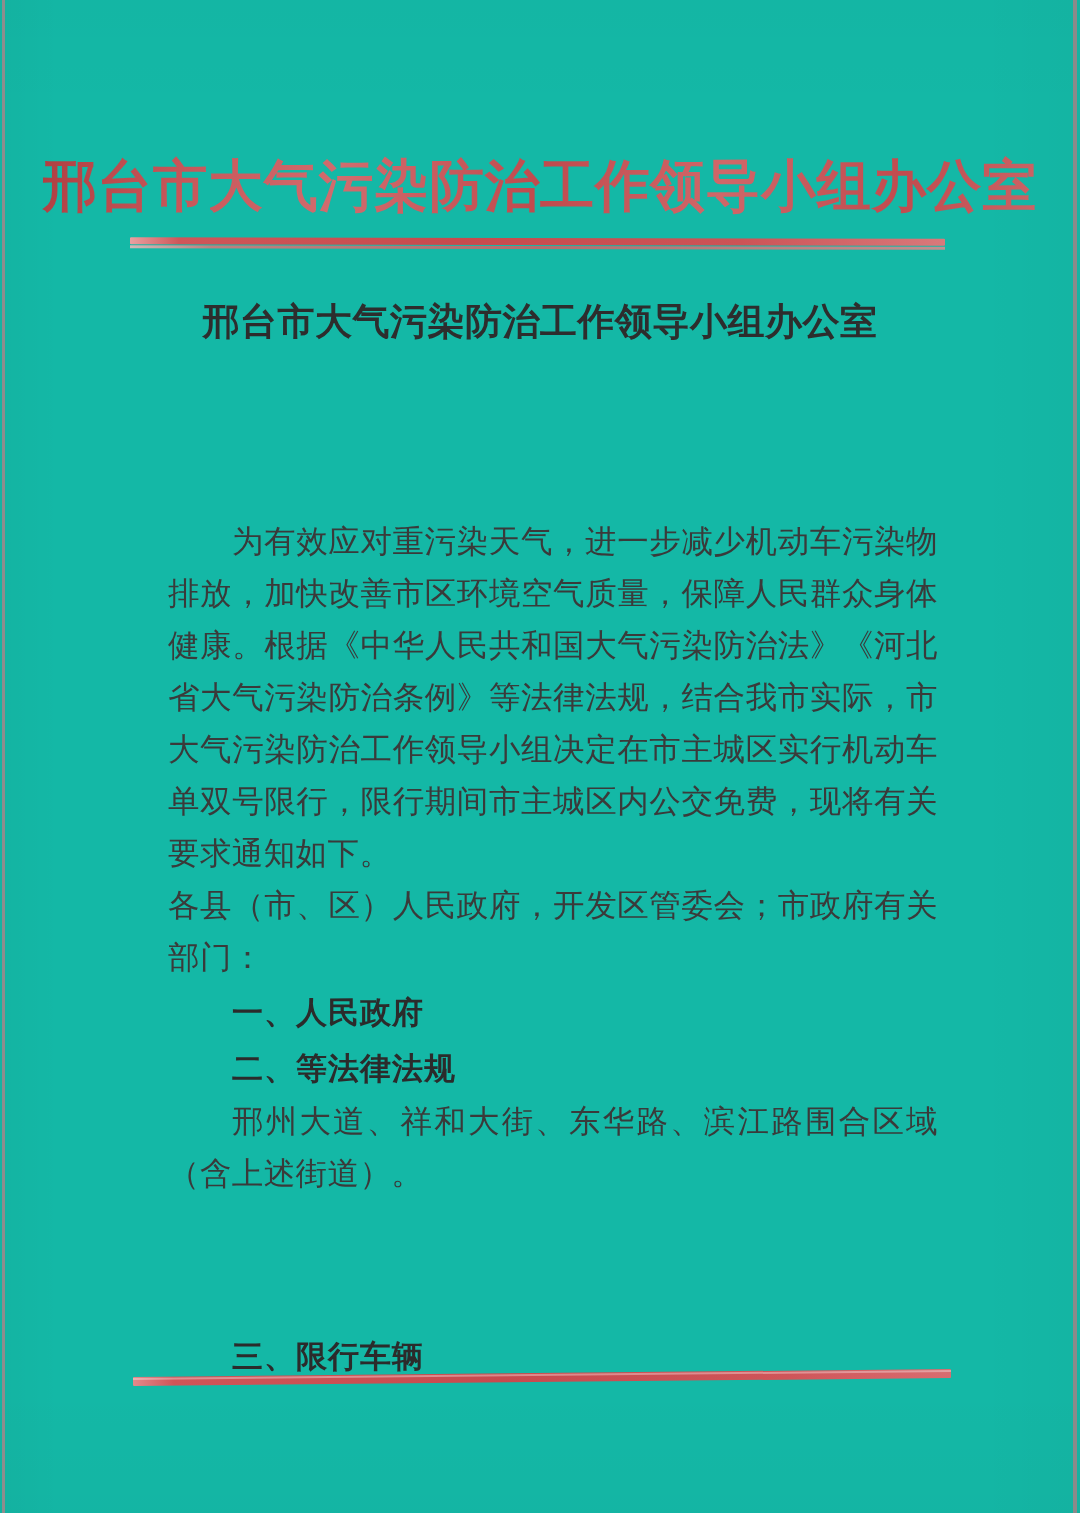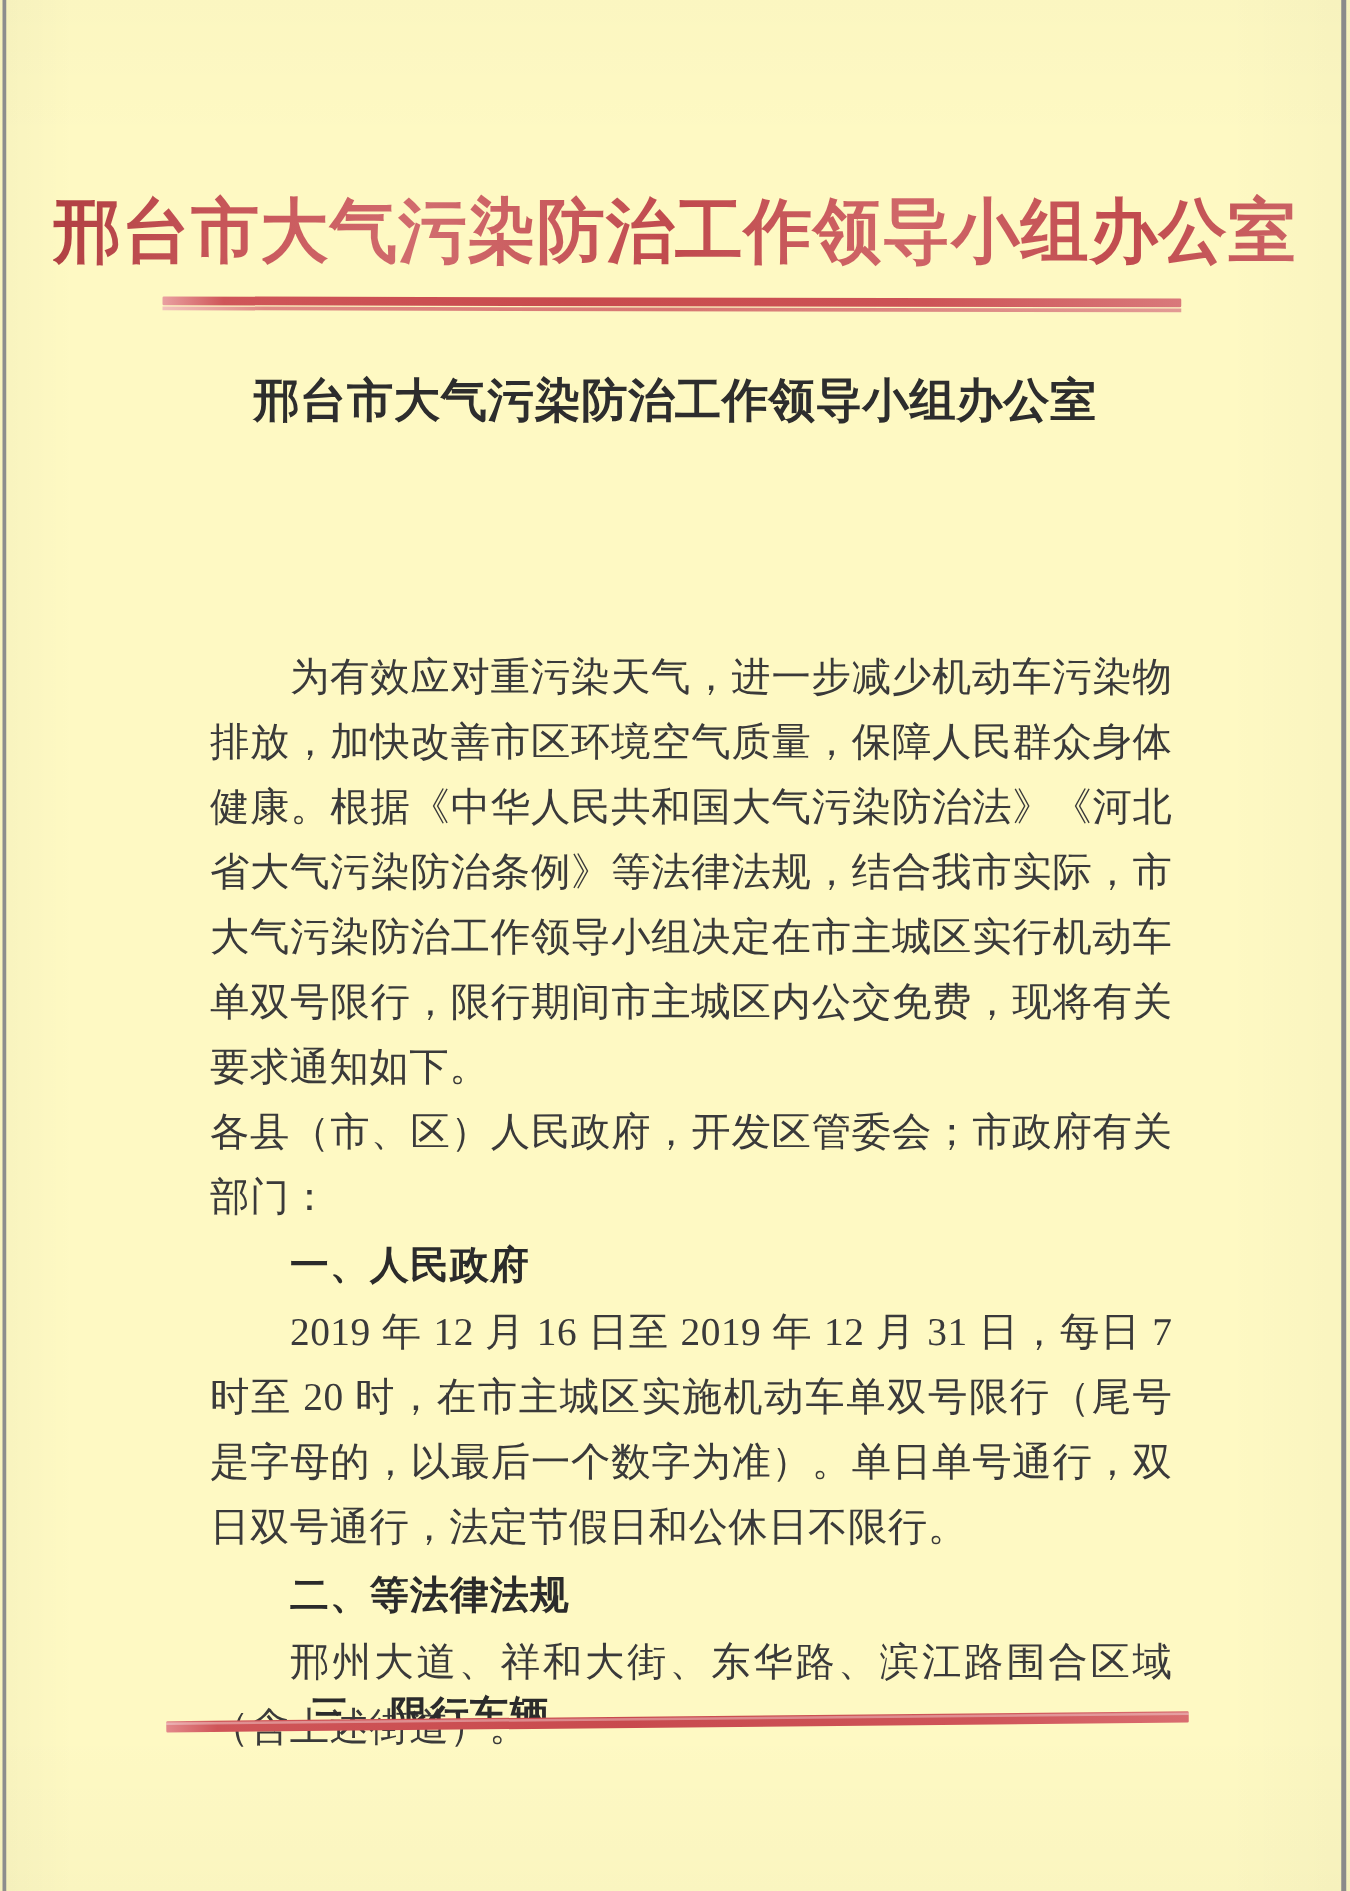--- a/index.html
+++ b/index.html
@@ -6,21 +6,21 @@
   html, body {
     margin: 0;
     padding: 0;
     background: #ffffff;
   }
 
   .page {
     position: relative;
     width: 1080px;
     height: 1513px;
-    background: #fef9c3;
+    background: #14b8a6;
     overflow: hidden;
     font-family: "Liberation Serif", "DejaVu Serif", serif;
   }
 
   
   .scan-shade {
     position: absolute;
     inset: 0;
     background:
       linear-gradient(to right, rgba(0,0,0,0.025) 0px, rgba(0,0,0,0.0) 60px,
@@ -170,21 +170,21 @@
   
   .clipped-heading-wrap {
     position: absolute;
     left: 168px;
     top: 1334px;
     width: 770px;
     height: 48px;
     overflow: hidden;
   }
   .clipped-heading {
-    margin: 16px;
+    margin: 0;
     text-indent: 64px;
     font-family: "DejaVu Sans", "Liberation Sans", sans-serif;
     font-weight: bold;
     font-size: 31px;
     line-height: 44px;
     letter-spacing: 1px;
     color: #2b2b2b;
   }
 </style>
 </head>
@@ -210,21 +210,20 @@
   </div>
 
   <div class="body-block">
 
     <p class="para indent">为有效应对重污染天气，进一步减少机动车污染物排放，加快改善市区环境空气质量，保障人民群众身体健康。根据《中华人民共和国大气污染防治法》《河北省大气污染防治条例》等法律法规，结合我市实际，市大气污染防治工作领导小组决定在市主城区实行机动车单双号限行，限行期间市主城区内公交免费，现将有关要求通知如下。</p>
 
     <p class="para noindent">各县（市、区）人民政府，开发区管委会；市政府有关部门：</p>
 
     <h2 class="section-heading">一、人民政府</h2>
 
-    <p class="para indent">2019 年 12 月 16 日至 2019 年 12 月 31 日，每日 7 时至 20 时，在市主城区实施机动车单双号限行（尾号是字母的，以最后一个数字为准）。单日单号通行，双日双号通行，法定节假日和公休日不限行。</p>
 
     <h2 class="section-heading">二、等法律法规</h2>
 
     <p class="para indent">邢州大道、祥和大街、东华路、滨江路围合区域（含上述街道）。</p>
 
   </div>
 
   <div class="clipped-heading-wrap">
     <h2 class="clipped-heading">三、限行车辆</h2>
   </div>

